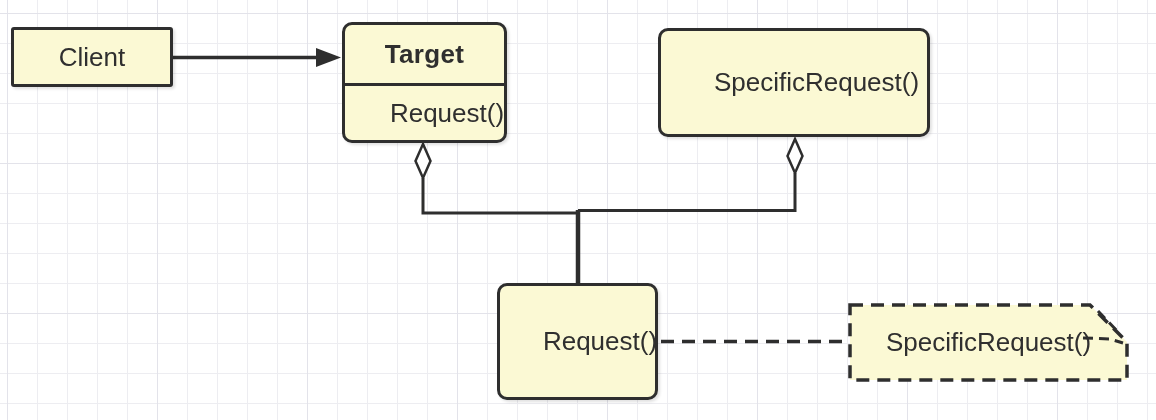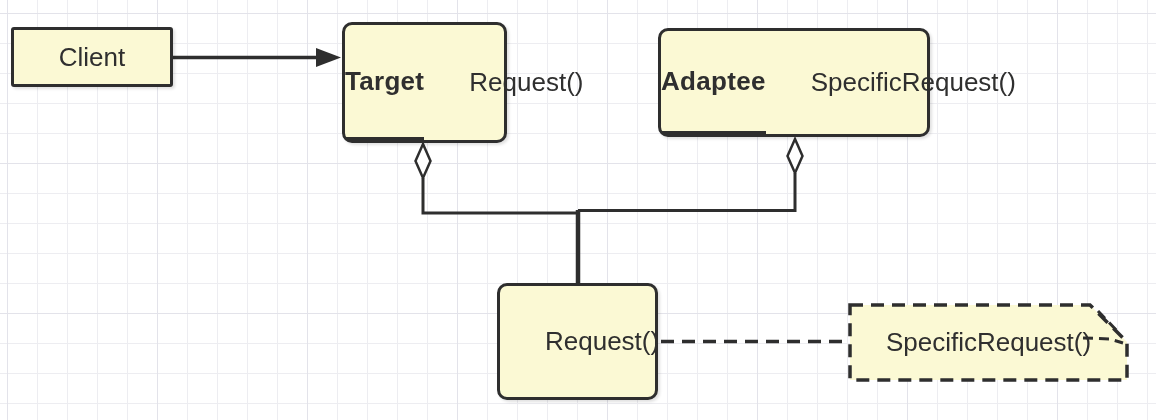--- a/index.html
+++ b/index.html
@@ -20,21 +20,21 @@
   }
 
   #edges{position:absolute;left:0;top:0;z-index:1;}
 
   .uml-box{
     position:absolute;
     box-sizing:border-box;
     background:#fbf9d4;
     border:3px solid #2e2e2e;
     display:flex;
-    flex-direction:row;
+    flex-direction:column;
     z-index:2;
     color:#2f2f2f;
     font-size:26px;
     box-shadow:2px 2px 3px rgba(0,0,0,0.12);
   }
   .round{border-radius:10px;}
   .uml-box .title{
     flex:0 0 58px;
     border-bottom:3px solid #2e2e2e;
     display:flex;align-items:center;justify-content:center;
@@ -99,21 +99,20 @@
   <div id="client-box" class="uml-box">
     <span>Client</span>
   </div>
 
   <div id="target-box" class="uml-box round">
     <div class="title">Target</div>
     <div class="method">Request()</div>
   </div>
 
   <div id="adaptee-box" class="uml-box round">
-    <div class="title">Adaptee</div>
     <div class="method">SpecificRequest()</div>
   </div>
 
   <div id="adapter-box" class="uml-box round">
     <div class="method">Request()</div>
   </div>
 
   <div id="note-label">SpecificRequest()</div>
 
 </div>

